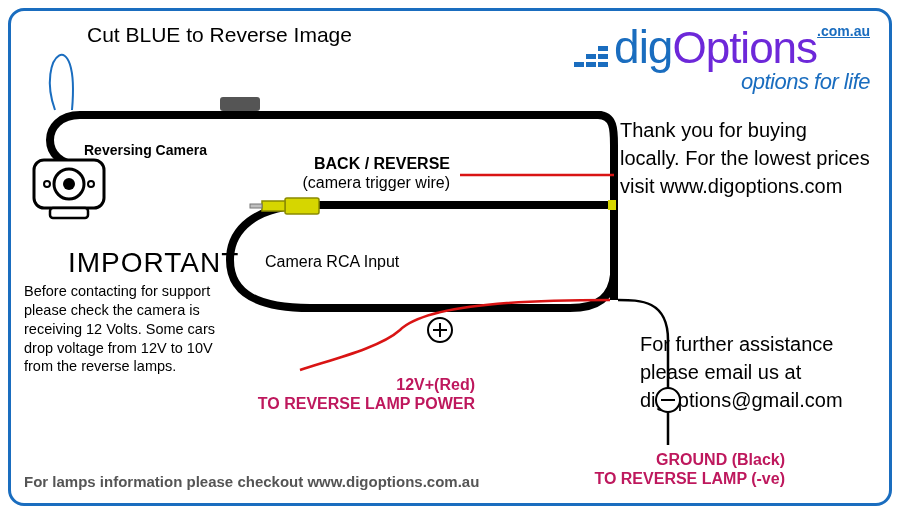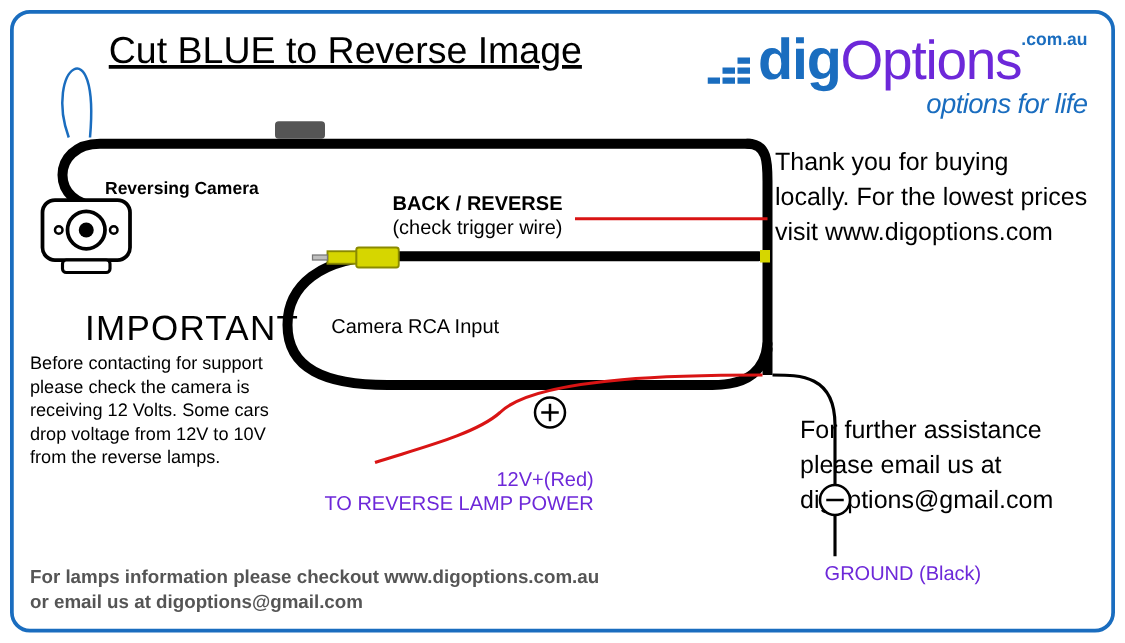--- a/index.html
+++ b/index.html
@@ -14,54 +14,54 @@
   .frame {
     position: absolute;
     left: 8px; top: 8px; right: 8px; bottom: 8px;
     border: 3px solid #1a6dbf;
     border-radius: 16px;
   }
   
   .instr {
     position: absolute;
     left: 87px; top: 22px;
-    font-size: 30px;
+    font-size: 21px;
     line-height: 1.25;
     color: #000;
-    text-decoration: underline;
   }
   
   .logo {
     position: absolute;
     right: 30px; top: 24px;
     text-align: right;
     line-height: 1;
   }
   .logo-bars {
     display: inline-block;
     vertical-align: middle;
     margin-right: 6px;
   }
   .logo-dig {
     font-size: 46px;
-    font-weight: 700;
+    font-weight: 400;
     color: #1a6dbf;
     letter-spacing: -1px;
   }
   .logo-options {
     font-size: 44px;
     font-weight: 300;
     color: #6d28d9;
     letter-spacing: -1px;
   }
   .logo-comau {
     font-size: 14px;
     font-weight: 700;
     color: #1a6dbf;
     vertical-align: top;
+    text-decoration: underline;
   }
   .logo-tag {
     font-size: 22px;
     color: #1a6dbf;
     margin-top: -4px;
     font-style: italic;
     font-weight: 400;
     letter-spacing: -0.5px;
   }
   
@@ -107,21 +107,21 @@
   }
   
   .lbl {
     position: absolute;
     font-size: 16px;
     color: #000;
     text-align: right;
     line-height: 1.2;
   }
   .lbl.small { font-size: 14px; font-weight: 700; }
-  .lbl.grey { color: #6d28d9; font-weight: 400; }
+  .lbl.grey { color: #be185d; font-weight: 700; }
 
   .lbl-revcam { left: 84px; top: 142px; }
   .lbl-backrev { left: 270px; top: 135px; width: 180px; margin-top: 19px; }
   .lbl-rca    { left: 265px; top: 232px; margin-top: 20px; }
   .lbl-12v    { left: 255px; top: 375px; width: 220px; }
   .lbl-gnd    { left: 565px; top: 450px; width: 220px; }
 
   
   svg.wires {
     position: absolute;
@@ -157,39 +157,39 @@
 
 <div class="thankyou">Thank you for buying locally. For the lowest prices visit www.digoptions.com</div>
 
 <div class="assist">For further assistance please email us at digoptions@gmail.com</div>
 
 <div class="important-h">IMPORTANT</div>
 <div class="important-p">Before contacting for support please check the camera is receiving 12 Volts. Some cars drop voltage from 12V to 10V from the reverse lamps.</div>
 
 <div class="footer">
   <div>For lamps information please checkout www.digoptions.com.au</div>
-  <div>or email us at digoptions@gmail.com</div>
 </div>
 
 <div class="lbl small lbl-revcam">Reversing Camera</div>
 
 <div class="lbl lbl-backrev">
   <span class="bold" style="font-weight:700">BACK / REVERSE</span><br>
-  <span>(check trigger wire)</span>
+  <span>(camera trigger wire)</span>
 </div>
 
 <div class="lbl lbl-rca">Camera RCA Input</div>
 
 <div class="lbl grey lbl-12v">
   <span>12V+(Red)</span><br>
   <span>TO REVERSE LAMP POWER</span>
 </div>
 
 <div class="lbl grey lbl-gnd">
   <span>GROUND (Black)</span><br>
+  <span>TO REVERSE LAMP (-ve)</span>
 </div>
 
 <svg class="wires" viewBox="0 0 900 514">
 
   <path d="M55 110 C 35 55, 80 20, 72 110" stroke="#1a6dbf" stroke-width="2" fill="none"></path>
 
   <path d="M80 165 C 40 165, 40 115, 80 115 L 600 115" stroke="#000" stroke-width="8" fill="none" stroke-linecap="round"></path>
 
   <rect x="220" y="97" width="40" height="14" rx="3" fill="#555"></rect>
 

